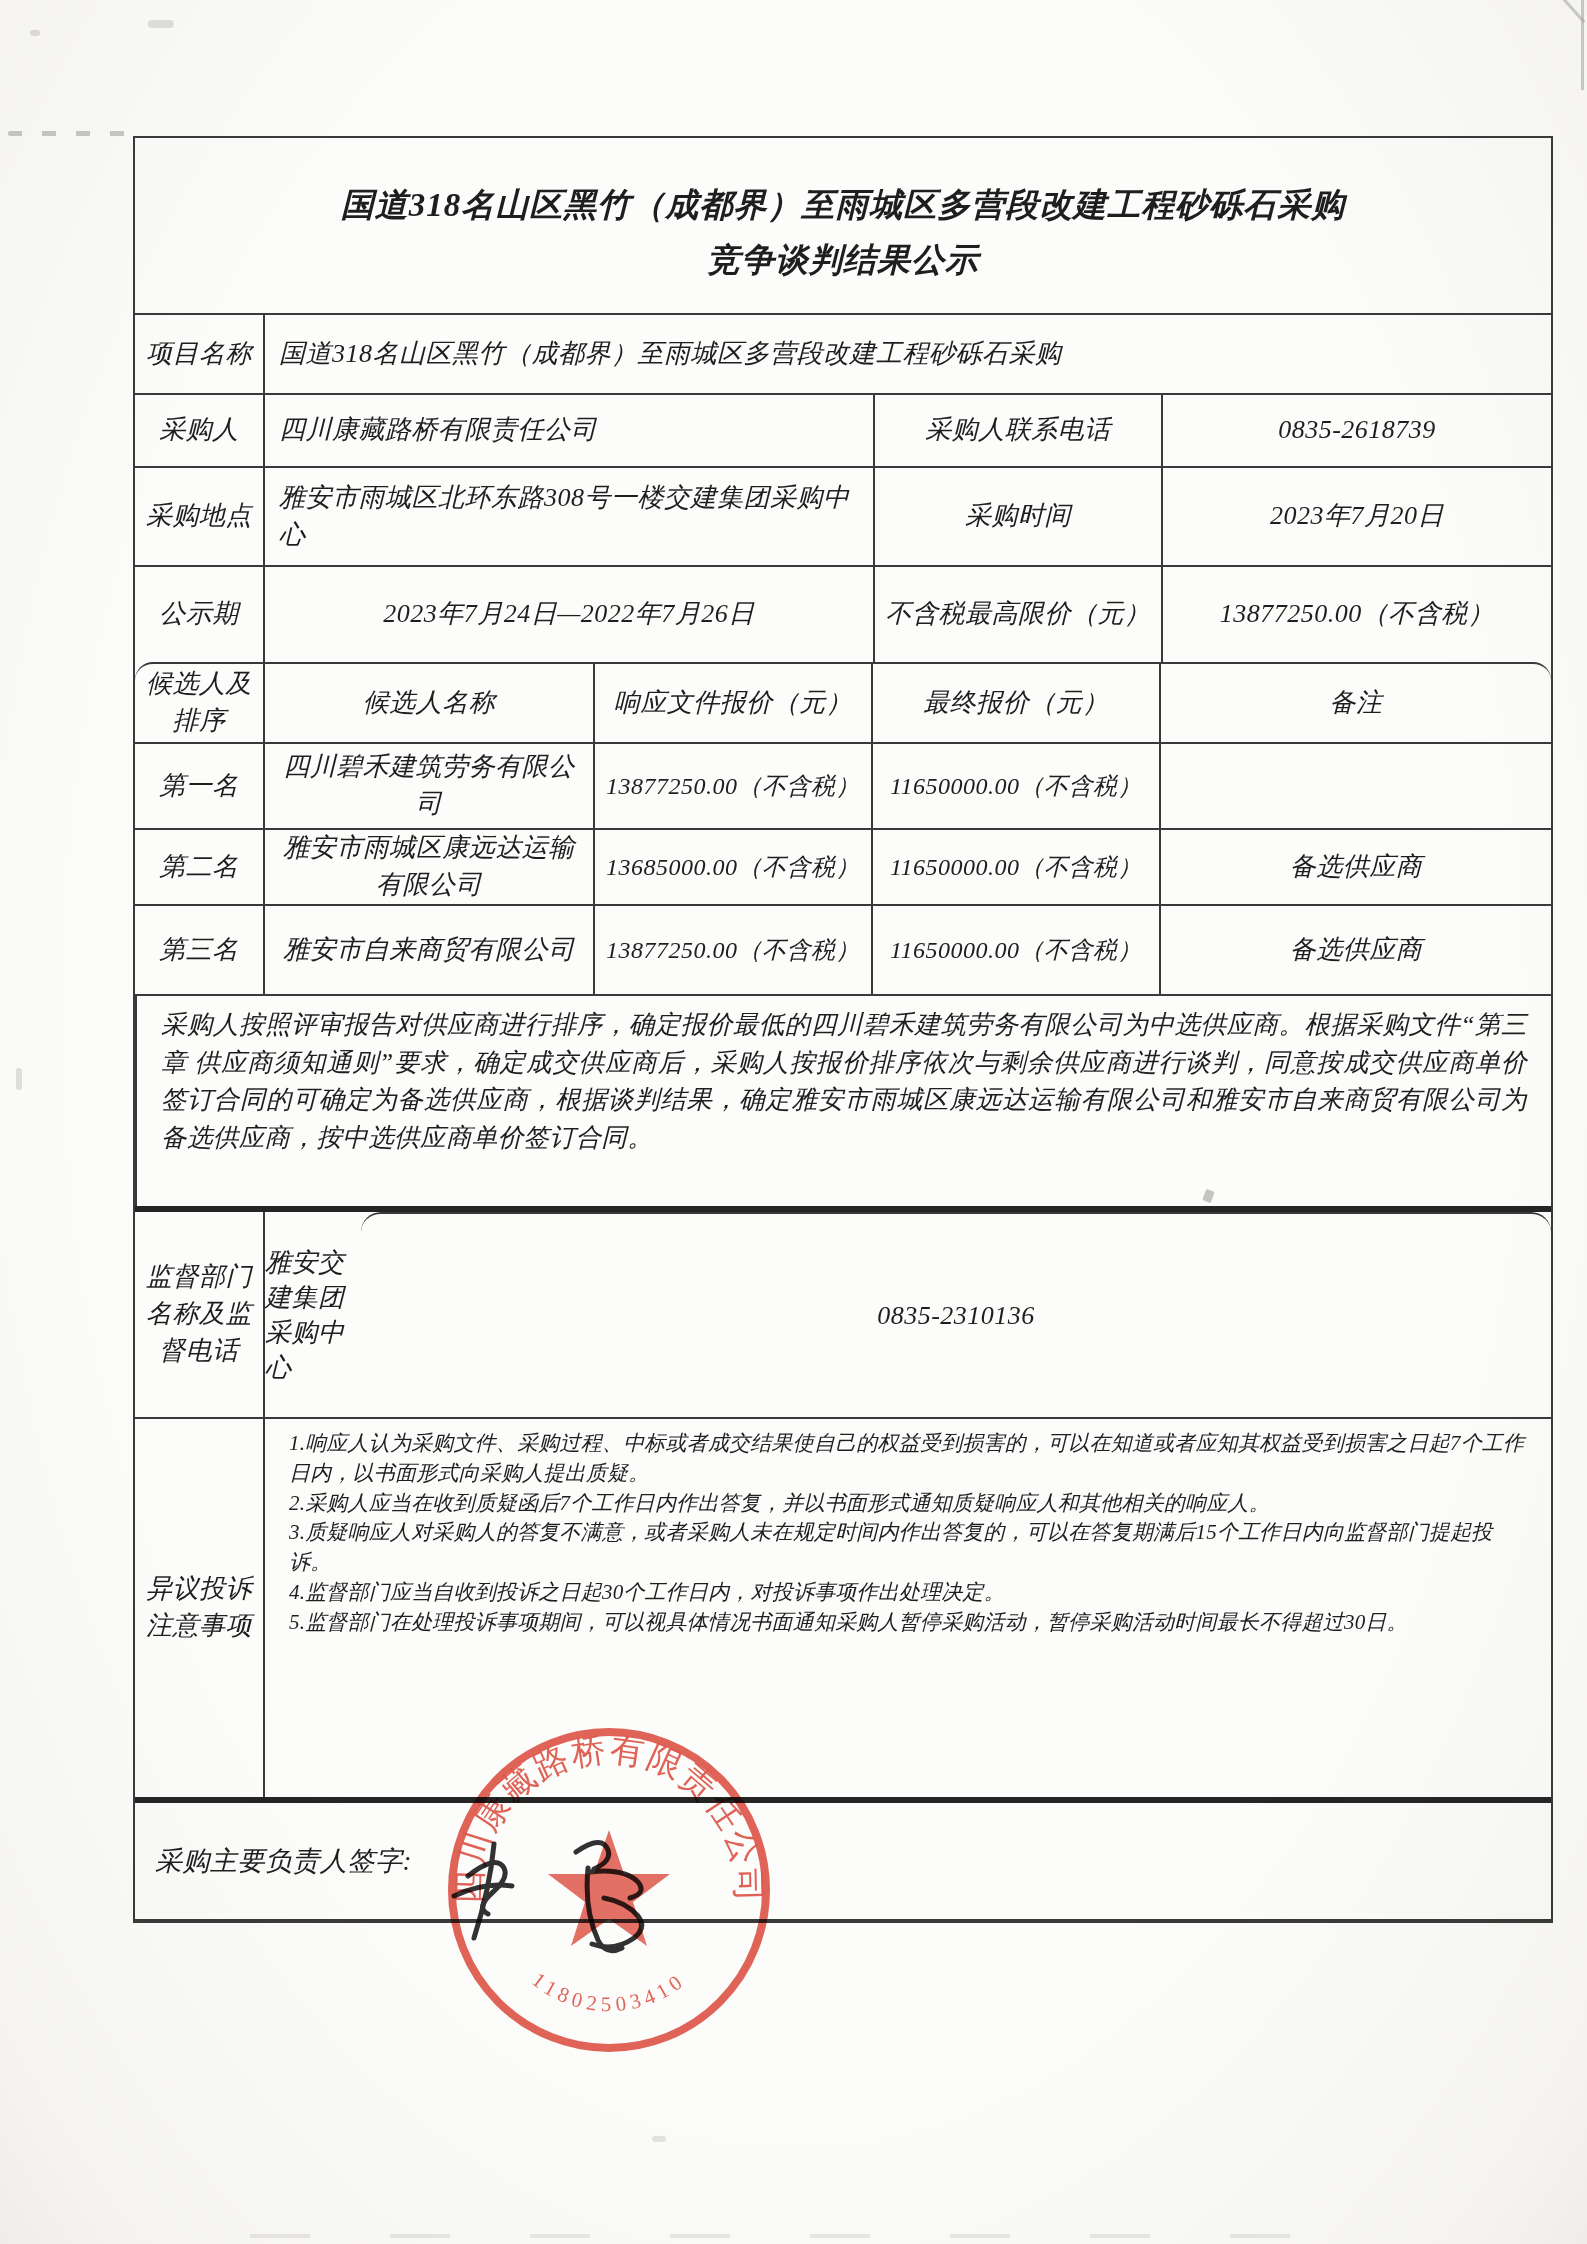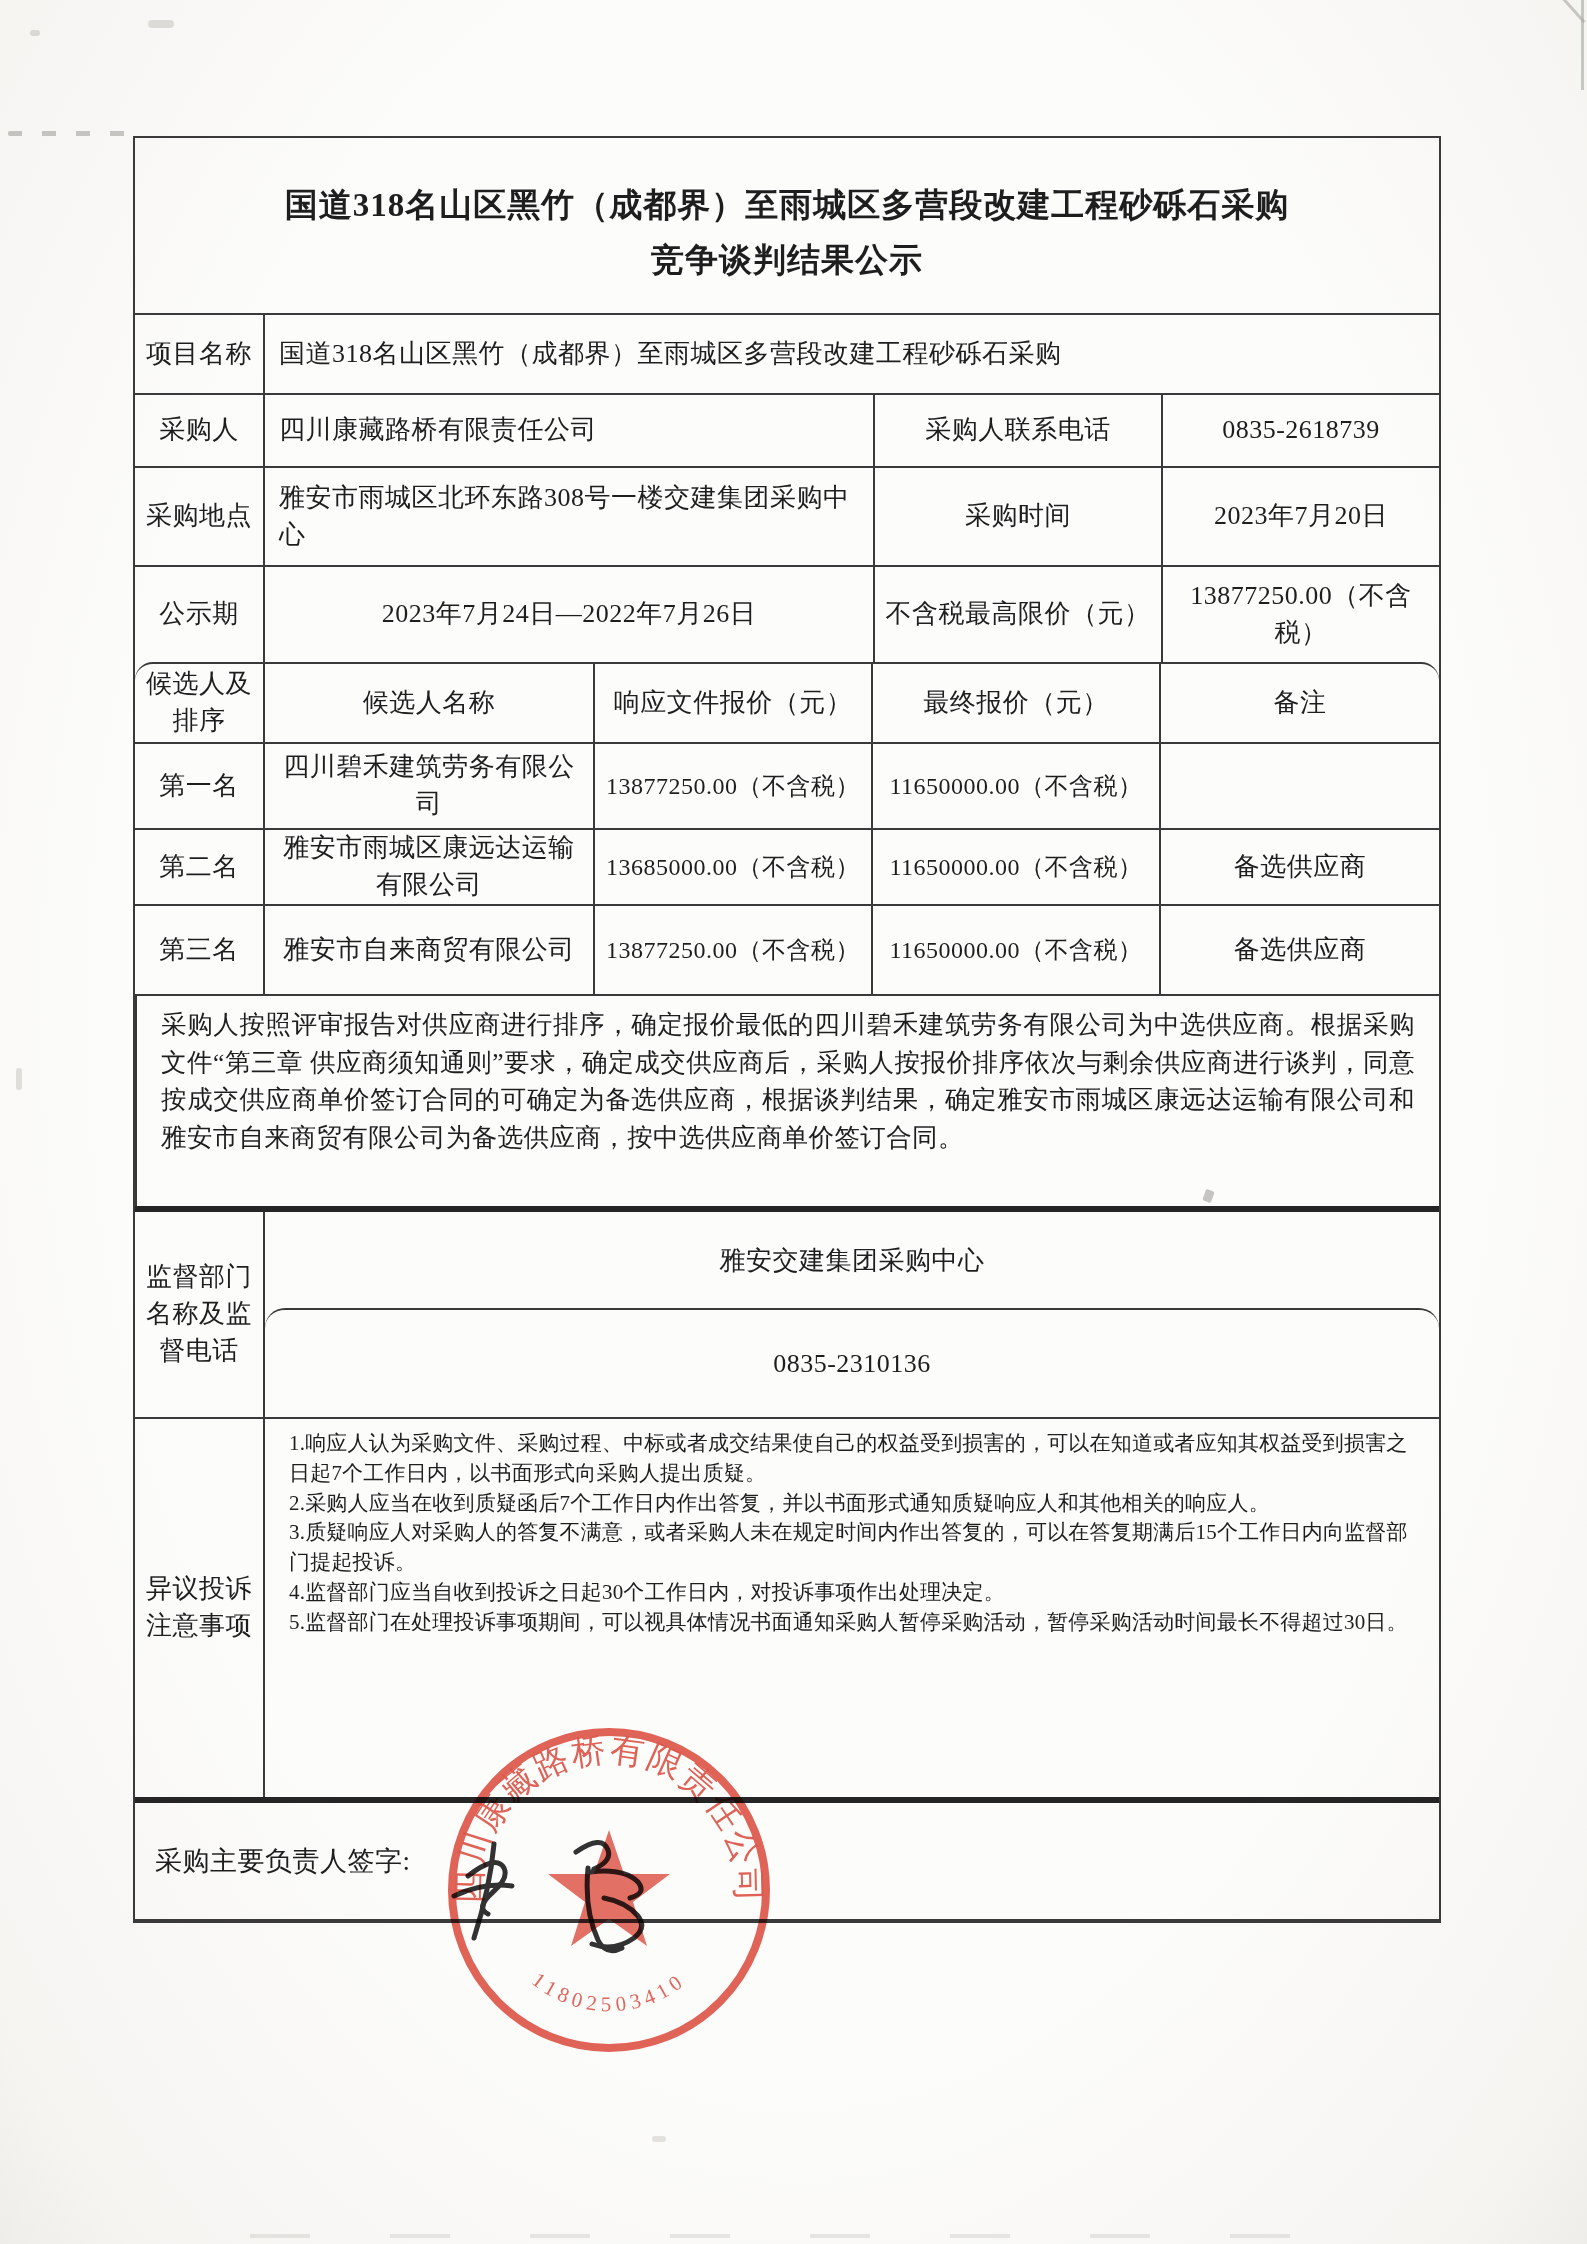--- a/index.html
+++ b/index.html
@@ -10,24 +10,25 @@
     overflow:hidden;
   }
   .page{
     position:relative;width:1587px;height:2244px;
     background:
       radial-gradient(ellipse at 50% 45%, #fcfcfb 60%, #f5f4f1 92%, #eeede9 100%);
     color:#1e1e1e;
   }
   
   .tbl{
-    position:absolute;left:133px;top:136px;width:1308px;
+    position:absolute;left:133px;top:136px;width:1420px;
     border:2px solid #3a3a3a;border-bottom-width:4px;
     box-sizing:border-box;
     background:transparent;
+    font-style:italic;
   }
   .row{display:flex;align-items:stretch;border-top:2px solid #3a3a3a;}
   .row:first-child{border-top:0;}
   .row.thick{border-top:6px solid #252525;}
   .cell{
     border-left:2px solid #3a3a3a;
     display:flex;align-items:center;justify-content:center;
     text-align:center;padding:4px 8px;box-sizing:border-box;
     font-size:26px;line-height:1.42;letter-spacing:.5px;
   }
@@ -60,21 +61,21 @@
     font-weight:bold;font-size:33px;line-height:1.65;letter-spacing:1px;
     padding:14px 40px 0 40px;
   }
   .para-cell{
     flex:1 1 auto;border-left:2px solid #3a3a3a;
     display:flex;flex-direction:column;justify-content:flex-start;
     padding:10px 24px;box-sizing:border-box;
   }
   .para{font-size:25.5px;line-height:1.48;text-align:justify;letter-spacing:.4px;}
   .citem{font-size:21px;line-height:1.42;text-align:left;letter-spacing:.2px;}
-  .sup-col{flex:1 1 auto;display:flex;flex-direction:column;border-left:2px solid #3a3a3a;}
+  .sup-col{flex:1 1 auto;display:flex;flex-direction:row;border-left:2px solid #3a3a3a;}
   .sup-cell{display:flex;align-items:center;justify-content:center;font-size:26px;letter-spacing:.5px;}
   .sup-top{flex:0 0 96px;}
   .sup-bottom{flex:1 1 auto;border-top:2px solid #3a3a3a;border-radius:20px;}
   .sign-cell{
     flex:1;border-left:0;justify-content:flex-start;text-align:left;
     font-size:27px;padding-left:20px;
   }
   
   .stamp{position:absolute;left:441px;top:1722px;width:336px;height:336px;
          mix-blend-mode:multiply;opacity:.9;}

